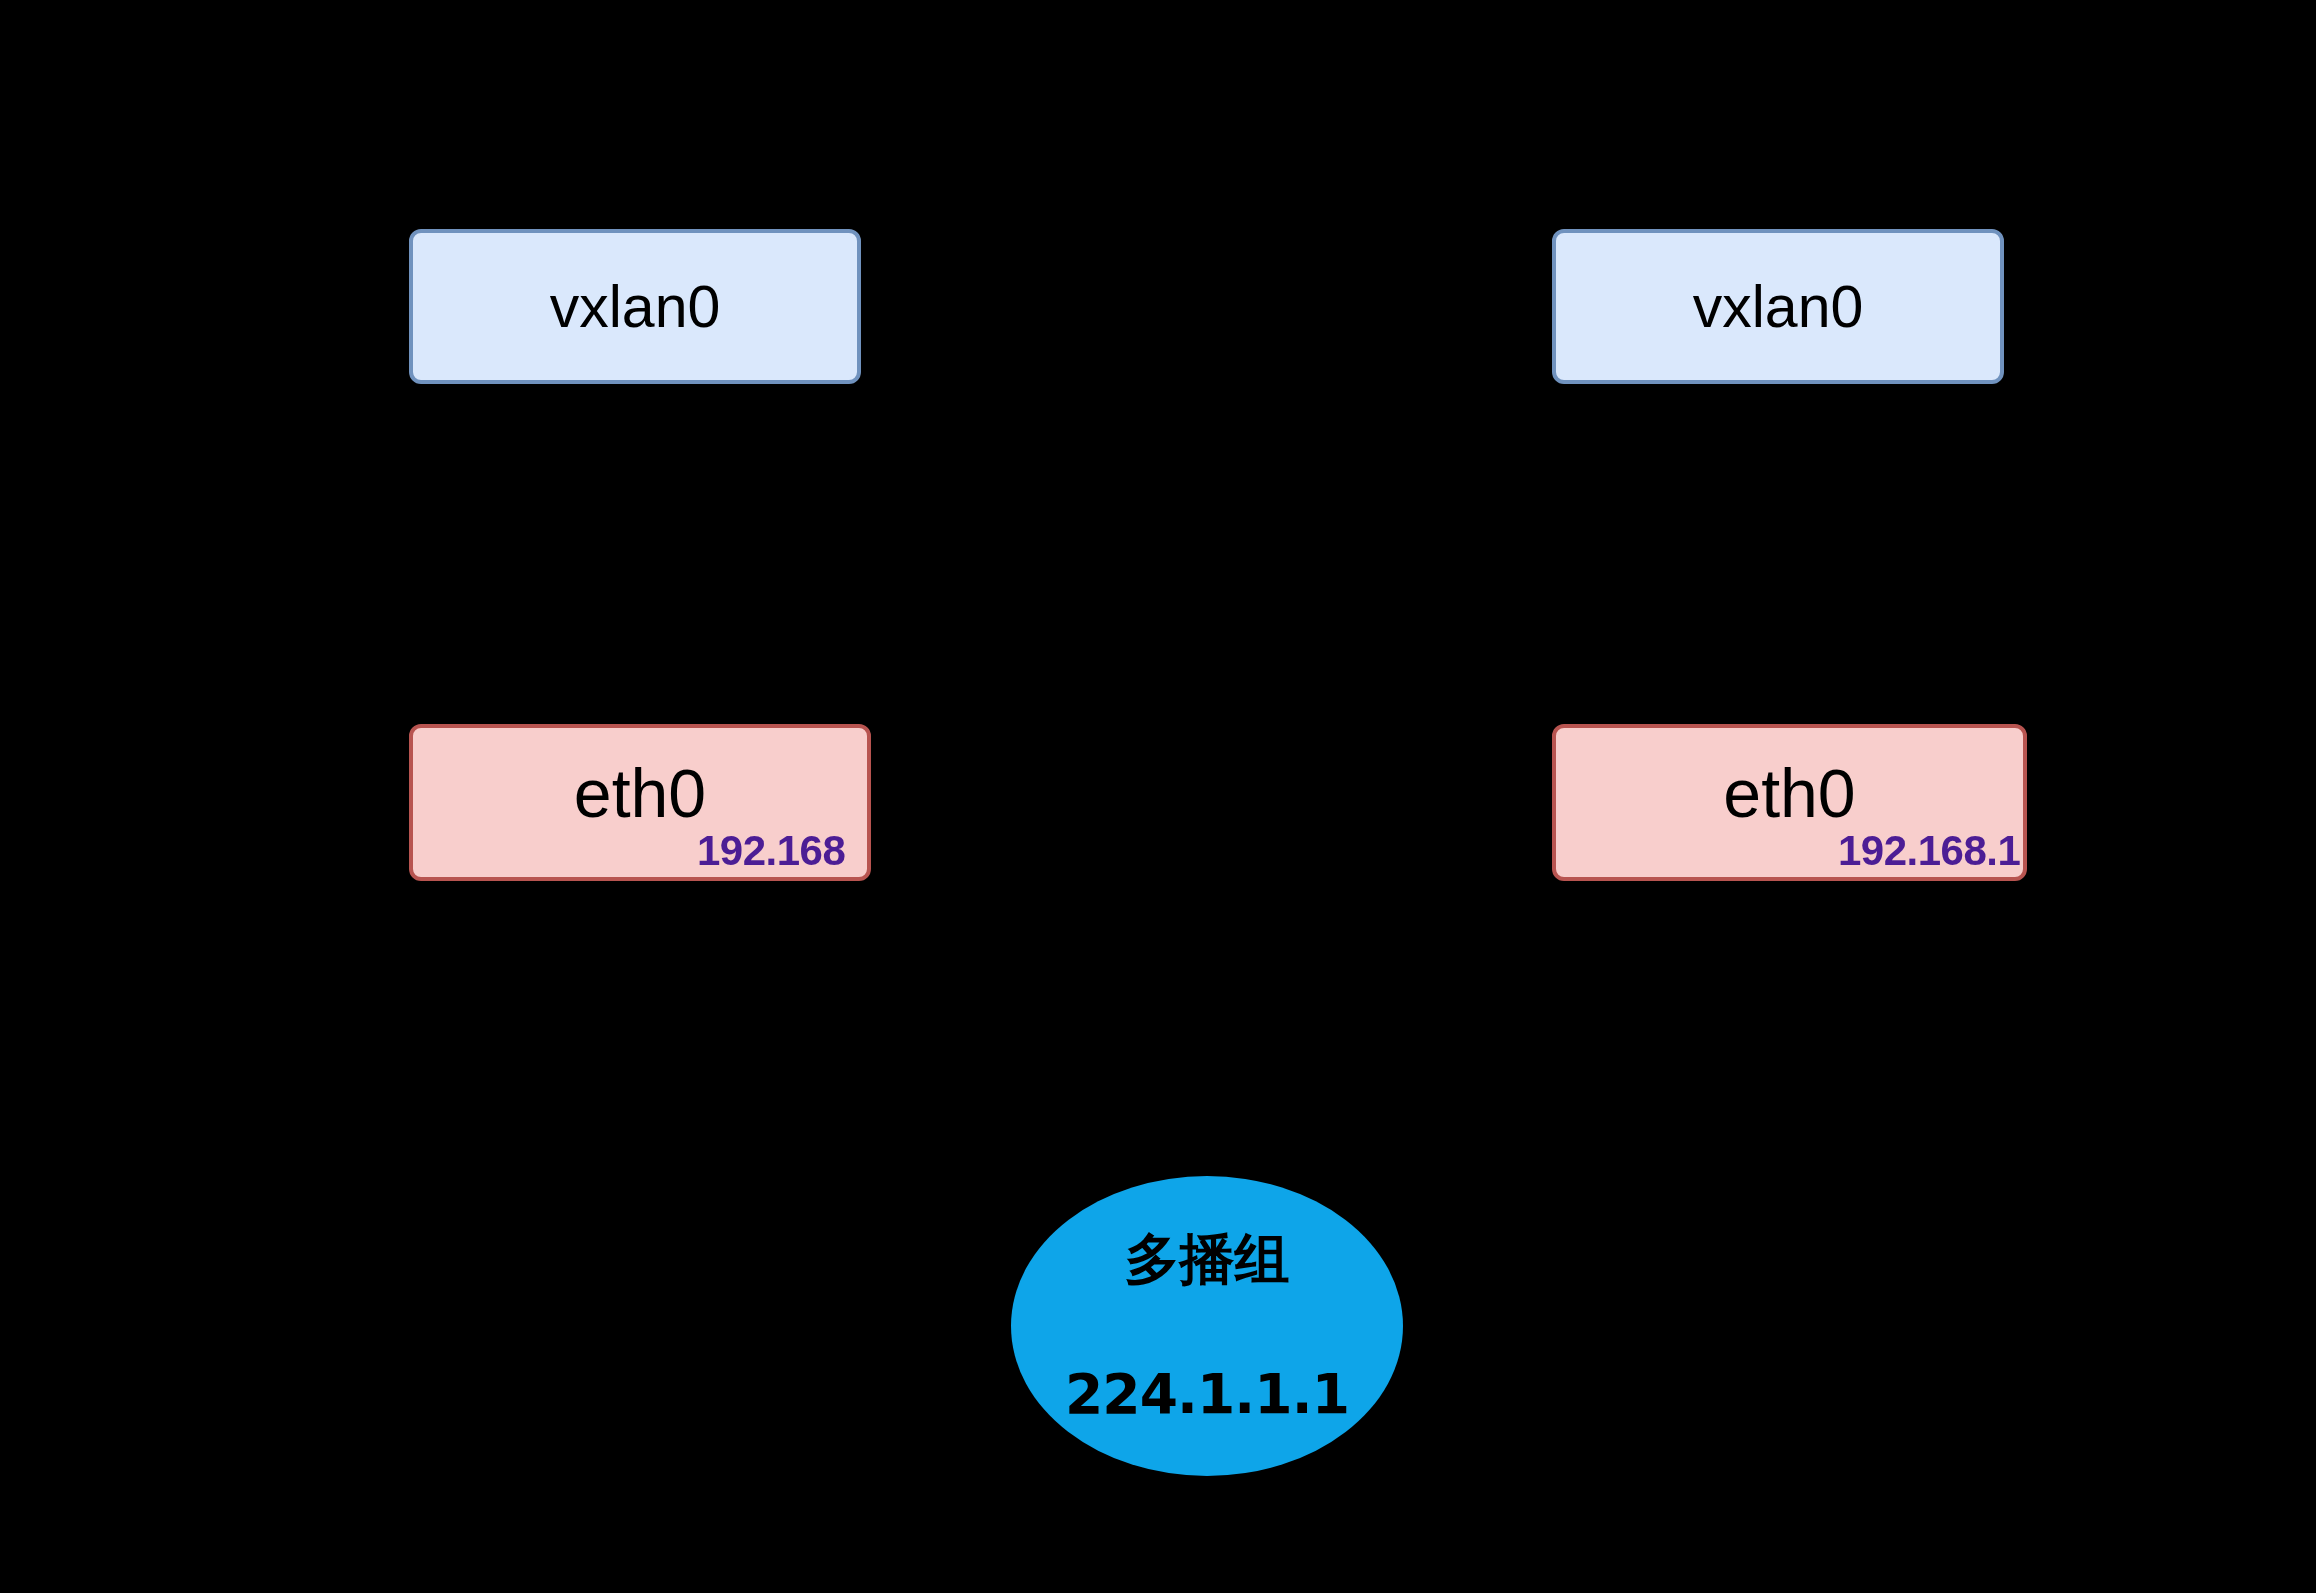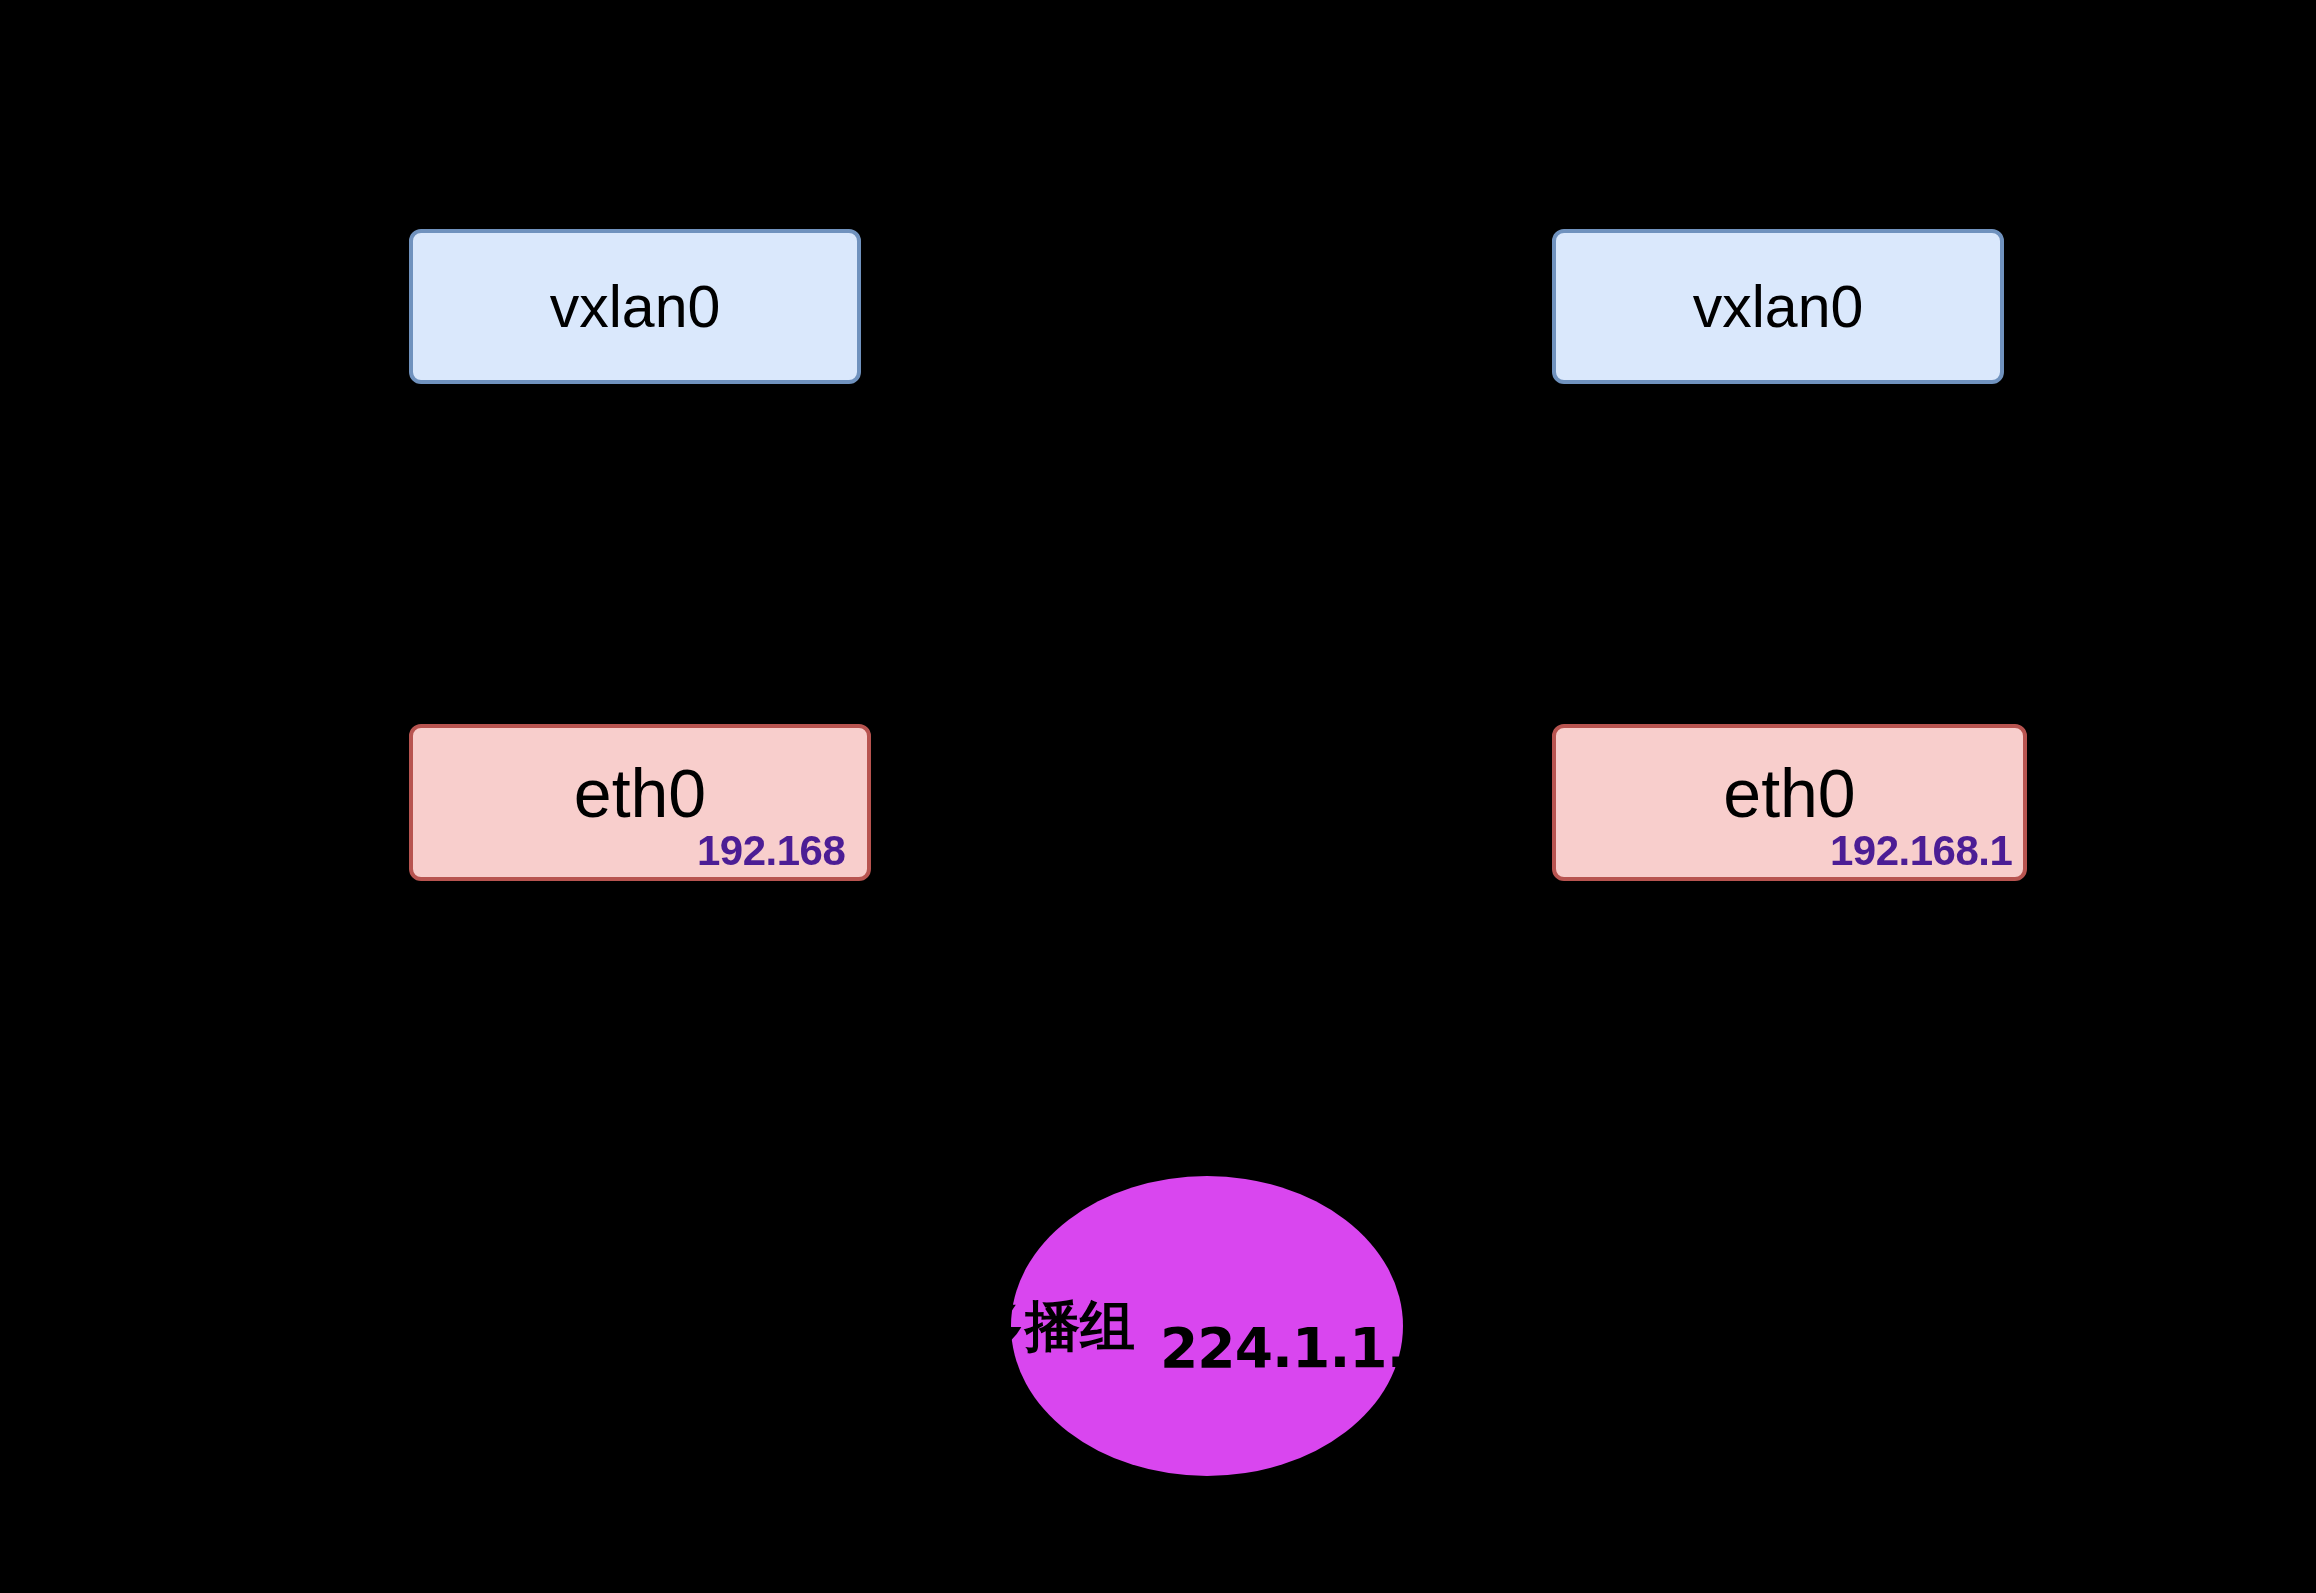--- a/index.html
+++ b/index.html
@@ -72,21 +72,21 @@
     line-height: 42px;
   }
 
   
   #vxlan-left  { left: 409px;  top: 229px; width: 452px; height: 155px; }
   #vxlan-right { left: 1552px; top: 229px; width: 452px; height: 155px; }
   #eth-left    { left: 409px;  top: 724px; width: 462px; height: 157px; }
   #eth-right   { left: 1552px; top: 724px; width: 475px; height: 157px; }
 
   #eth-left .node-sublabel  { left: 284px; }
-  #eth-right .node-sublabel { left: 274px; }
+  #eth-right .node-sublabel { left: 282px; }
 
   
   .connector {
     position: absolute;
     background: #000000;
     width: 3.8px;
   }
   #conn-left  { left: 632px;  top: 383px; height: 341px; }
   #conn-right { left: 1776px; top: 383px; height: 341px; }
   .conn-cap {
@@ -110,24 +110,24 @@
   #conn-left-h  { left: 632px;  top: 1324px; width: 388px; }
   #conn-right-h { left: 1393px; top: 1324px; width: 385px; }
 
   
   #multicast-group {
     position: absolute;
     left: 1011px;
     top: 1176px;
     width: 392px;
     height: 300px;
-    background: #d946ef;
+    background: #0ea5e9;
     border-radius: 50%;
     display: flex;
-    flex-direction: row;
+    flex-direction: column;
     align-items: center;
     justify-content: center;
     gap: 25px;
   }
   #multicast-group .mg-line {
     color: #000000;
     font-weight: 700;
     text-align: center;
     white-space: nowrap;
     font-family: "DejaVu Sans", "Liberation Sans", sans-serif;

